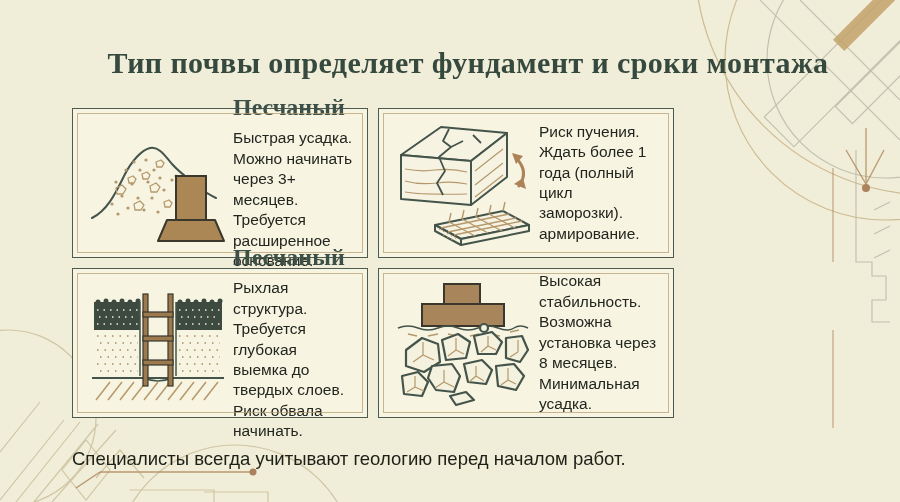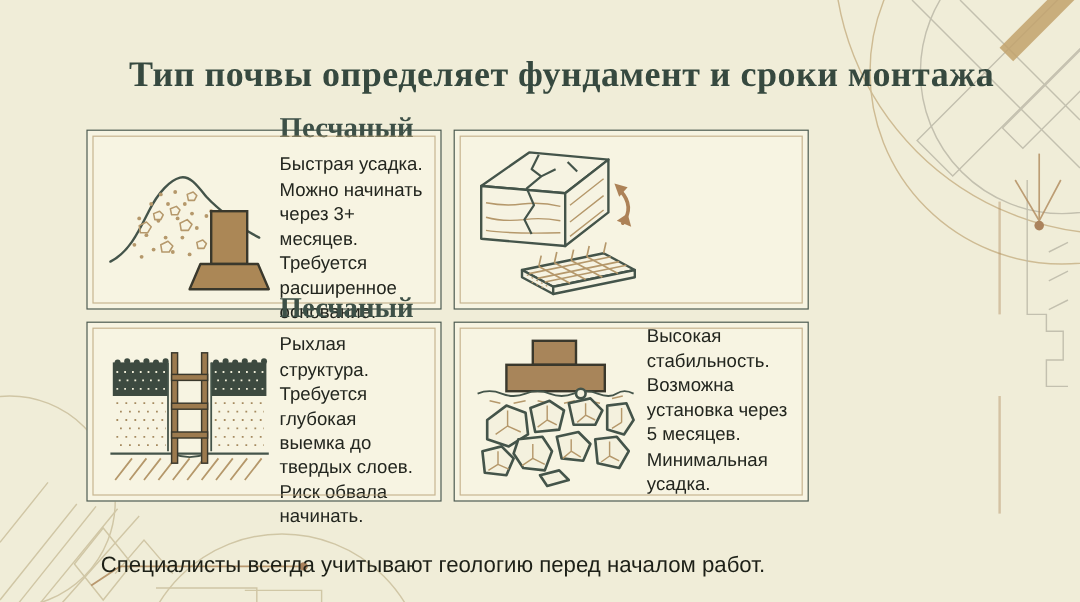--- a/index.html
+++ b/index.html
@@ -43,21 +43,21 @@
     margin:0 0 7px 0;
     font-family:"Liberation Serif", serif;
     font-weight:700;font-size:24px;color:#3d5047;
   }
   .txt p{
     margin:0;max-width:214px;
     font-size:15.5px;line-height:1.32;color:#23261f;
   }
 
   p.footer{
-    position:absolute;left:68px;top:444px;margin:16px;
+    position:absolute;left:68px;top:444px;margin:4px;
     font-size:18.5px;color:#1d2017;
   }
 </style>
 </head>
 <body>
 
 <div class="stage">
 
   <svg class="decor" width="900" height="502" viewBox="0 0 900 502">
     <g fill="none" stroke="#c3ab7d" stroke-width="1.2" opacity="0.75">
@@ -173,20 +173,21 @@
           </g>
           <g fill="none" stroke="#b5986b" stroke-width="1.4">
             <path d="M60 109 L86 123 M73 106 L99 120 M87 104 L113 118 M100 101 L126 115"></path>
             <path d="M52 115 L120 101 M59 119 L127 105 M65 122 L133 108"></path>
             <path d="M60 109 L62 100 M73 106 L75 97 M87 104 L89 95 M100 101 L102 92 M114 98 L116 89"></path>
           </g>
           <path d="M50 116 L68 126 M54 122 L64 127" stroke="#b5986b" stroke-width="1" stroke-dasharray="1.5 3" fill="none"></path>
         </svg>
       </div>
       <div class="txt">
+        <p>Риск пучения. Ждать более 1 года (полный цикл заморозки). армирование.</p>
       </div>
     </section>
 
     <section class="card">
       <div class="icon-wrap">
         <svg width="140" height="126" viewBox="0 0 140 126">
           <g fill="#3d4a40">
             <rect x="6" y="22" width="46" height="28"></rect>
             <rect x="88" y="22" width="46" height="28"></rect>
             <circle cx="10" cy="22" r="2.5"></circle>
@@ -258,21 +259,21 @@
             <path d="M94 58 v10 m0 0 l-7 6 m7 -6 l8 4"></path>
             <path d="M124 62 v12 m0 0 l-8 5"></path>
             <path d="M21 98 v11 m0 0 l-8 5 m8 -5 l9 4"></path>
             <path d="M50 92 v12 m0 0 l-9 6 m9 -6 l10 5"></path>
             <path d="M82 88 v10 m0 0 l-7 6 m7 -6 l8 5"></path>
             <path d="M114 90 v12 m0 0 l-7 5 m7 -5 l8 4"></path>
           </g>
         </svg>
       </div>
       <div class="txt">
-        <p>Высокая стабильность. Возможна установка через 5 месяцев. Минимальная усадка.</p>
+        <p>Высокая стабильность. Возможна установка через 8 месяцев. Минимальная усадка.</p>
       </div>
     </section>
 
   </div>
 
   <p class="footer">Специалисты всегда учитывают геологию перед началом работ.</p>
 
 </div>
 
 </body></html>

